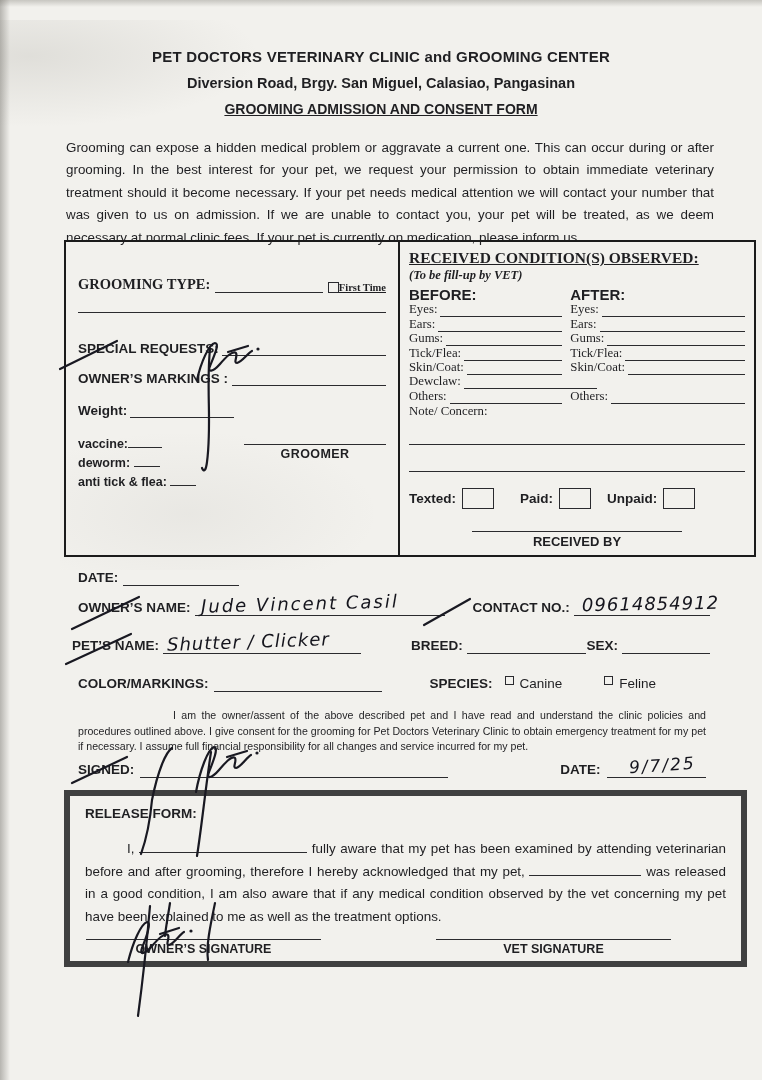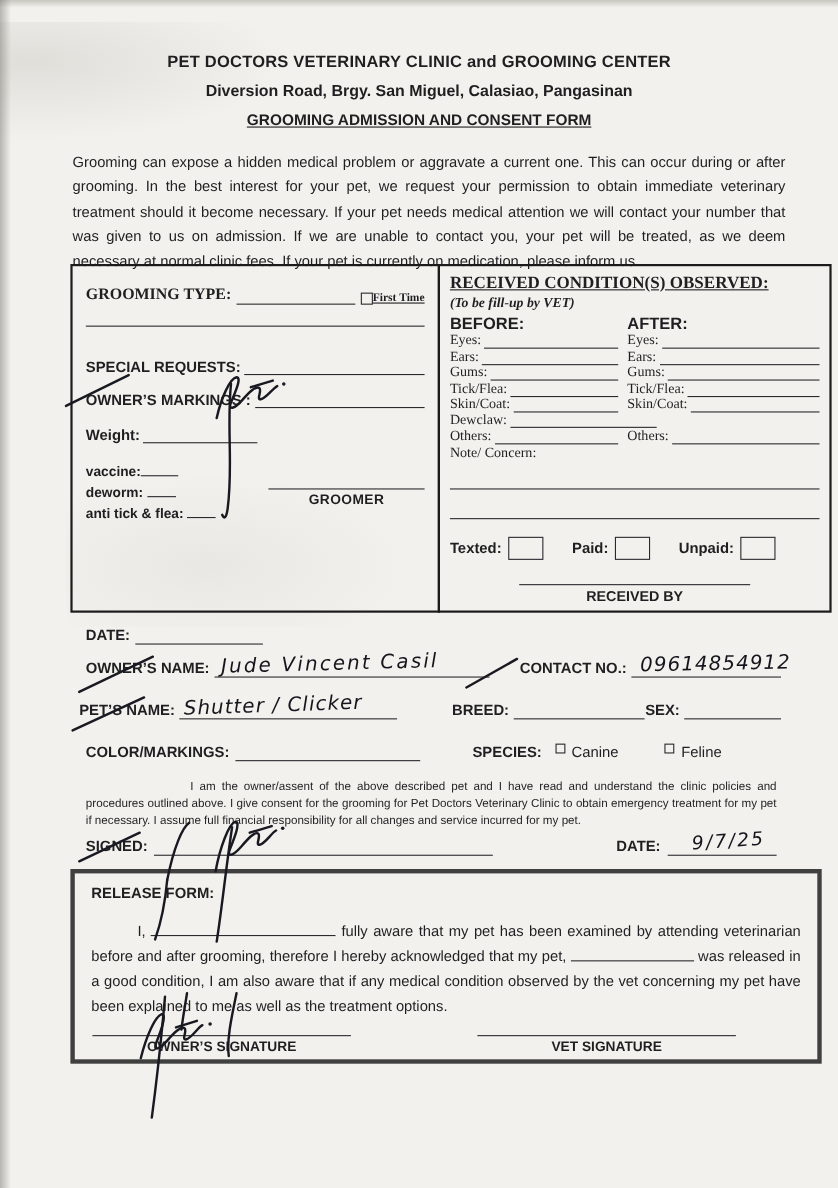--- a/index.html
+++ b/index.html
@@ -58,21 +58,21 @@
   .received{position:absolute;left:0;right:0;bottom:6px;text-align:center;font-family:"Liberation Sans",sans-serif;}
   .received .line{width:210px;margin:0 auto;border-bottom:1.4px solid #2b2b2e;height:10px;}
   .received .rl{font-weight:bold;font-size:13px;margin-top:2px;}
 
   
   .drow{position:absolute;display:flex;}
   .consent{position:absolute;left:78px;top:708px;width:628px;font-size:10.6px;line-height:15.6px;
            text-align:justify;text-indent:95px;}
 
   
-  .relbox{position:absolute;left:64px;top:790px;width:683px;height:177px;border:4px solid #404040;
+  .relbox{position:absolute;left:64px;top:790px;width:683px;height:177px;border:6px solid #404040;
           box-sizing:border-box;padding:10px 15px;}
   .reltitle{font-weight:bold;font-size:13.5px;}
   .relpar{margin-top:17px;font-size:13.4px;line-height:22.6px;text-align:justify;text-indent:42px;}
   .relpar .bl{height:13px;}
   .sigblock{position:absolute;bottom:5px;width:235px;text-align:center;}
   .sigblock .line{border-bottom:1.4px solid #2b2b2e;height:12px;}
   .sigblock .slabel{font-weight:bold;font-size:12.5px;margin-top:2px;}
 
   .ink{position:absolute;left:0;top:0;width:762px;height:1080px;pointer-events:none;}
   .ink path{fill:none;stroke:#191922;stroke-width:2.2;stroke-linecap:round;stroke-linejoin:round;}
@@ -90,21 +90,21 @@
   <div class="hdr">
     <div class="clinic">PET DOCTORS VETERINARY CLINIC and GROOMING CENTER</div>
     <div class="addr">Diversion Road, Brgy. San Miguel, Calasiao, Pangasinan</div>
     <div class="ftitle">GROOMING ADMISSION AND CONSENT FORM</div>
   </div>
 
   <div class="intro">Grooming can expose a hidden medical problem or aggravate a current one. This can occur during or after grooming. In the best interest for your pet, we request your permission to obtain immediate veterinary treatment should it become necessary. If your pet needs medical attention we will contact your number that was given to us on admission. If we are unable to contact you, your pet will be treated, as we deem necessary at normal clinic fees. If your pet is currently on medication, please inform us.</div>
 
   <div class="lbox">
     <div class="inner">
-      <div class="row" style="margin-top:10px;">
+      <div class="row" style="margin-top:26px;">
         <span class="gt-label">GROOMING TYPE:</span>
         <span class="bl" style="flex:1;margin:0 5px;"></span>
         <span class="cb"></span>
         <span class="ft">First Time</span>
       </div>
       <div class="bl" style="width:100%;margin-top:5px;"></div>
       <div class="row" style="margin-top:24px;">
         <span class="blabel">SPECIAL REQUESTS:</span>
         <span class="bl" style="flex:1;margin-left:3px;"></span>
       </div>
@@ -204,21 +204,21 @@
     <div class="mrow">
       <span class="lab">Note/ Concern:</span>
     </div>
     <div class="noteline"></div>
     <div class="noteline"></div>
     <div class="payrow">
       <span class="plabel">Texted:</span>
       <span class="paybox"></span>
       <span class="plabel" style="margin-left:26px;">Paid:</span>
       <span class="paybox"></span>
-      <span class="plabel" style="margin-left:26px;">Unpaid:</span>
+      <span class="plabel" style="margin-left:16px;">Unpaid:</span>
       <span class="paybox"></span>
     </div>
     <div class="received">
       <div class="line"></div>
       <div class="rl">RECEIVED BY</div>
     </div>
   </div>
 
   <div class="drow" style="left:78px;top:570px;width:200px;">
     <span class="blabel">DATE:</span>

